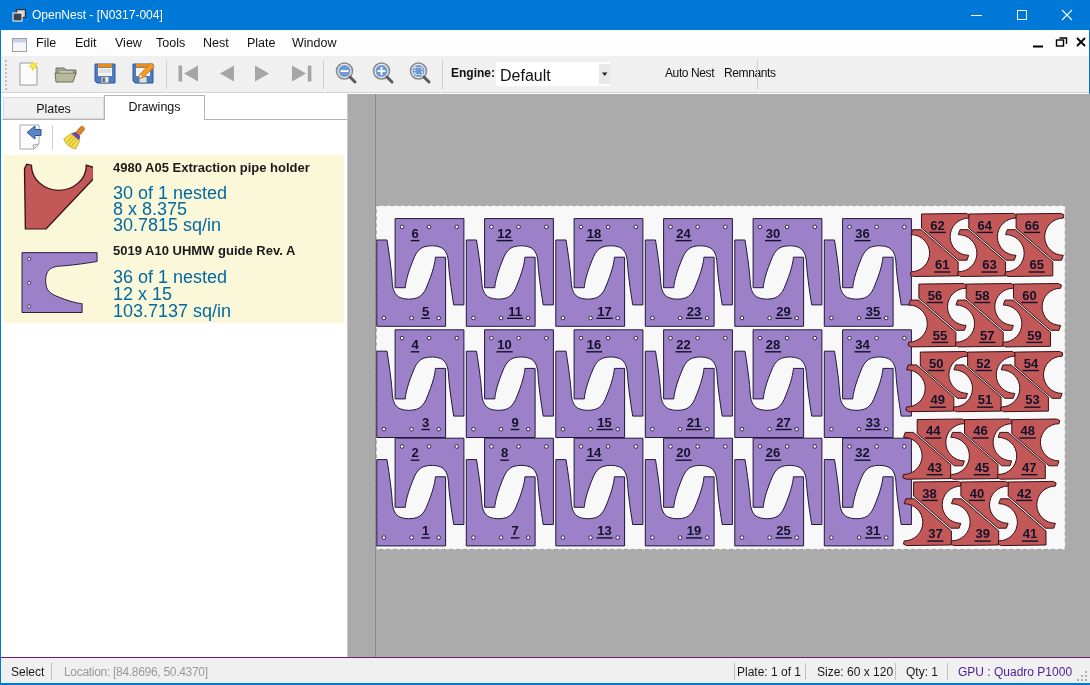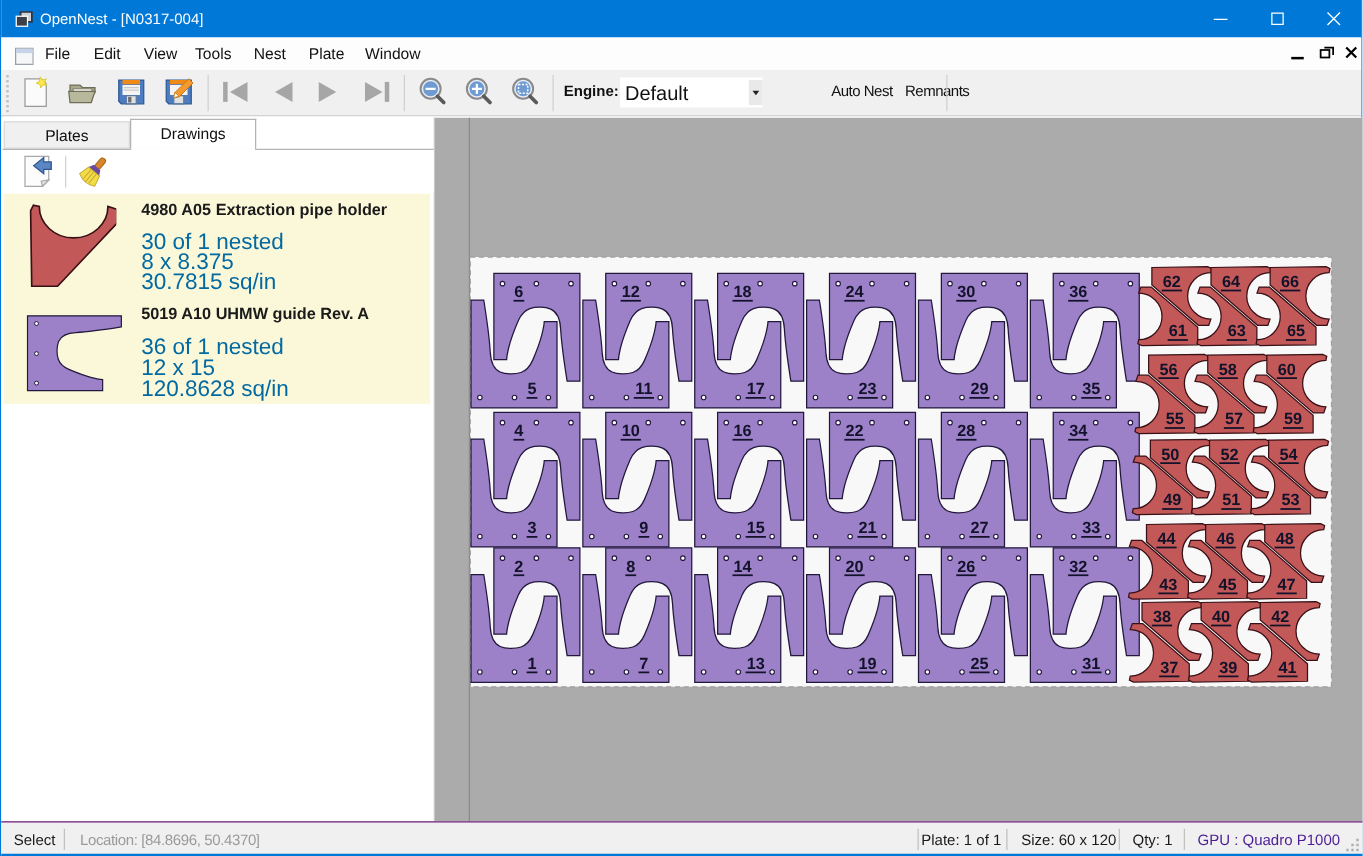--- a/index.html
+++ b/index.html
@@ -195,21 +195,21 @@
         <g transform="translate(1,62.5) scale(0.87,0.87) rotate(-90)">
               <path d="M0,0 H68.8 V86.3 H58.6 C56.0,70 54.0,55 53.4,44.5 C53.0,37 51.0,31.2 45.5,28.7 C41.0,26.7 33.5,26.7 28.8,28.3 C24.5,29.8 21.5,33.5 19.5,38.0 C16.5,45.0 13.5,53.0 12.0,59.0 C10.9,63.5 10.3,66.5 10.2,69.1 H0 Z" fill="#9c80c8" stroke="#22183c" stroke-width="1.1"></path>
         <circle cx="6.9" cy="8.3" r="1.8" fill="#fff" stroke="#22183c" stroke-width="0.9"></circle>
         <circle cx="34" cy="8.3" r="1.8" fill="#fff" stroke="#22183c" stroke-width="0.9"></circle>
         <circle cx="61.7" cy="8.3" r="1.8" fill="#fff" stroke="#22183c" stroke-width="0.9"></circle>
             </g>
       </svg>
       <div class="item-title" style="top:88px">5019 A10 UHMW guide Rev. A</div>
       <div class="item-line" style="top:112px">36 of 1 nested</div>
       <div class="item-line" style="top:129px">12 x 15</div>
-      <div class="item-line" style="top:146px">120.8628 sq/in</div>
+      <div class="item-line" style="top:146px">103.7137 sq/in</div>
     </div>
   </div>
 
   <svg id="canvas" style="position:absolute;left:347px;top:0" width="743" height="563" viewBox="0 0 743 563">
     <rect x="0" y="0" width="743" height="563" fill="#ababab"></rect>
     <line x1="27.5" y1="0" x2="27.5" y2="563" stroke="#8a8a8a" stroke-width="1"></line>
     <rect x="28.2" y="111.6" width="689" height="343.8" fill="#f8f8f8" stroke="#9f9f9f" stroke-width="1" stroke-dasharray="4 3"></rect>
     <defs>
       <g id="pp">
         <path d="M0,0 H68.8 V86.3 H58.6 C56.0,70 54.0,55 53.4,44.5 C53.0,37 51.0,31.2 45.5,28.7 C41.0,26.7 33.5,26.7 28.8,28.3 C24.5,29.8 21.5,33.5 19.5,38.0 C16.5,45.0 13.5,53.0 12.0,59.0 C10.9,63.5 10.3,66.5 10.2,69.1 H0 Z" fill="#9c80c8" stroke="#22183c" stroke-width="1"></path>

